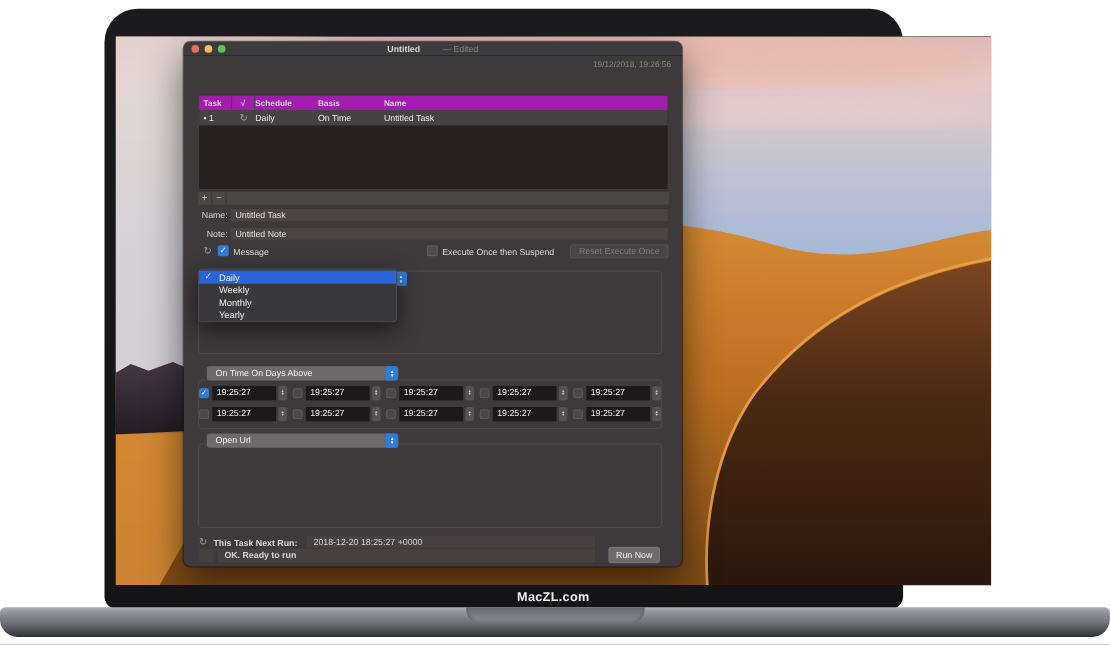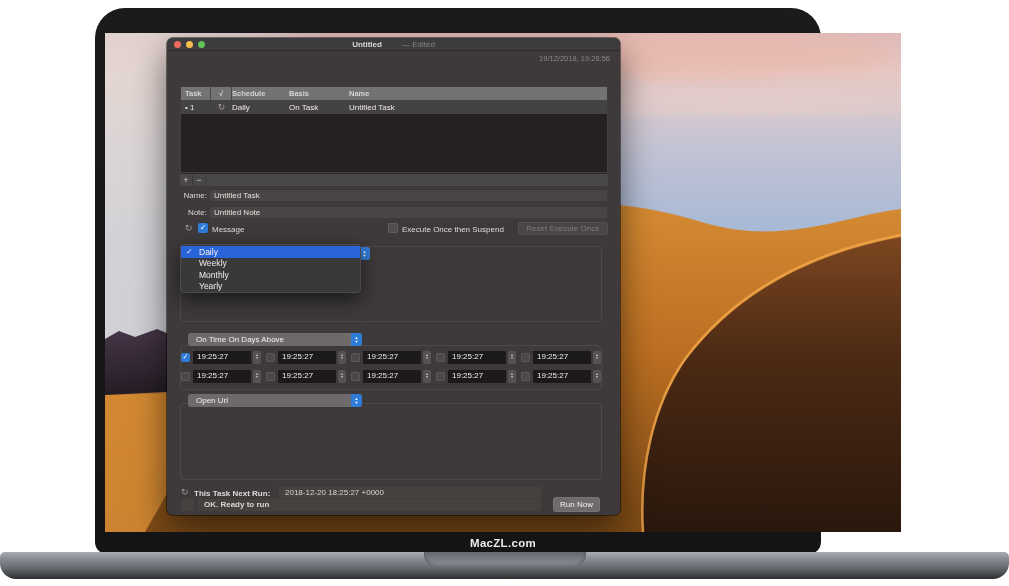--- a/index.html
+++ b/index.html
@@ -43,21 +43,21 @@
   .tabbar { position:absolute; top:27px; left:50%; transform:translateX(-50%);
             display:flex; height:14px; border-radius:4px; overflow:hidden;
             font-size:8px; color:#f2f0ee; }
   .tab { display:flex; align-items:center; padding:0 9px; background:#67635f;
          border-right:1px solid #55524e; white-space:nowrap; }
   .tab:last-child { border-right:none; }
   .tab.sel { background:var(--accent,#3174d9); }
 
   .tasktable { position:absolute; left:13px; top:48px; width:428px; height:87px;
                background:#262021; border:1px solid #413e3f; }
-  .thead { display:flex; height:13px; background:#737373; font-size:7.5px;
+  .thead { display:flex; height:13px; background:#a21caf; font-size:7.5px;
            font-weight:bold; color:#d6d4d2; align-items:center; }
   .trow { display:flex; height:14px; background:#454243; font-size:8px;
           color:#eceae8; align-items:center; }
   .c1{width:30px;padding-left:4px;} .c2{width:21px;text-align:center;}
   .c3{width:57px;} .c4{width:60px;} .c5{flex:1;}
   .thead .c1,.thead .c2 { border-right:1px solid #4a4747; height:100%; display:flex; align-items:center; }
   .thead .c2 { justify-content:center; }
 
   .pm-strip { position:absolute; left:13px; top:135px; width:428px; height:13px;
               background:#4a4747; border-top:1px solid #2c2a2b; display:flex; }
@@ -188,21 +188,21 @@
           <div class="c1">Task</div>
           <div class="c2">√</div>
           <div class="c3">Schedule</div>
           <div class="c4">Basis</div>
           <div class="c5">Name</div>
         </div>
         <div class="trow">
           <div class="c1">• 1</div>
           <div class="c2 refresh">↻</div>
           <div class="c3">Daily</div>
-          <div class="c4">On Task</div>
+          <div class="c4">On Time</div>
           <div class="c5">Untitled Task</div>
         </div>
       </div>
 
       <div class="pm-strip">
         <div class="pm-btn">+</div>
         <div class="pm-btn">−</div>
       </div>
 
       <div class="frow-label" style="left:0; top:153px;">Name:</div>

